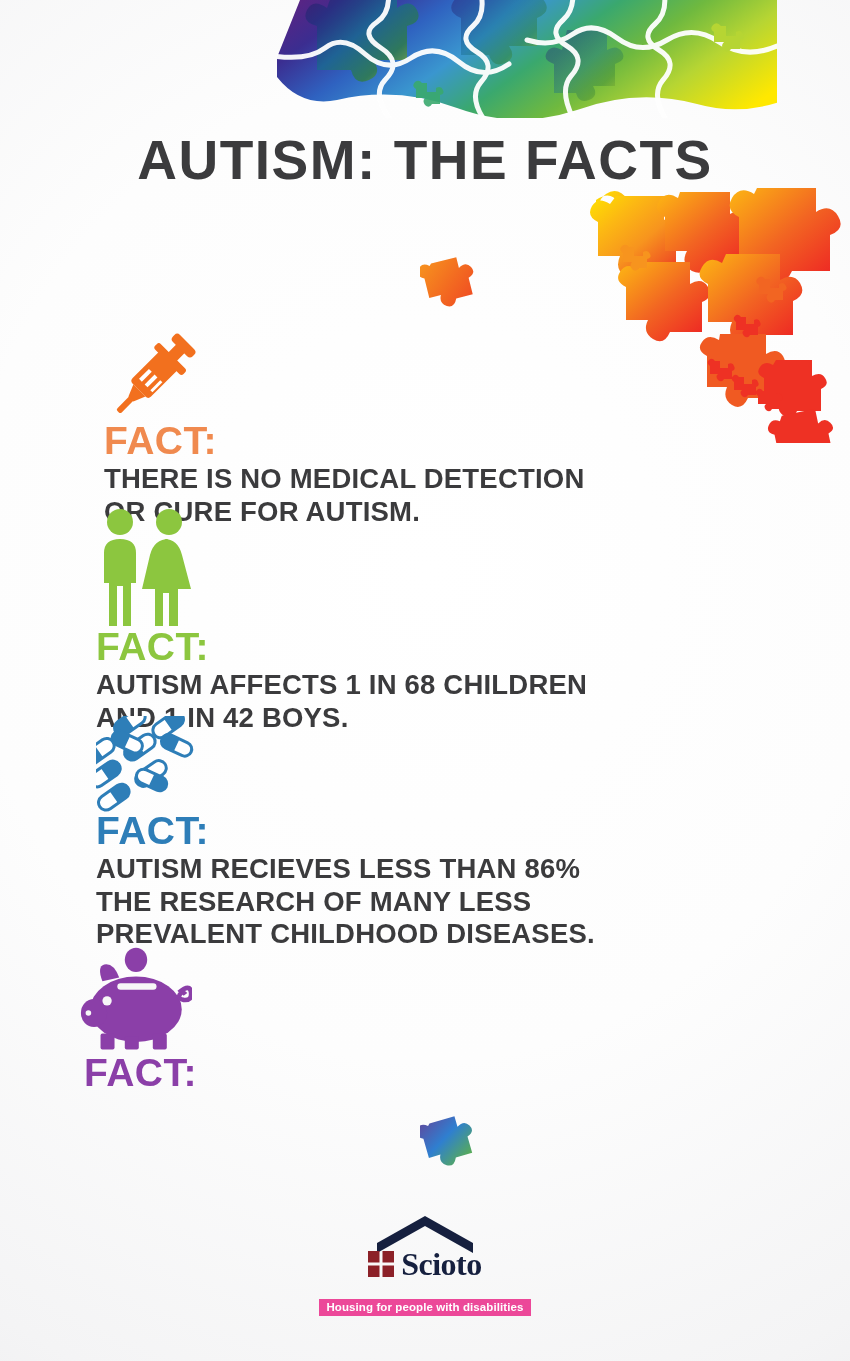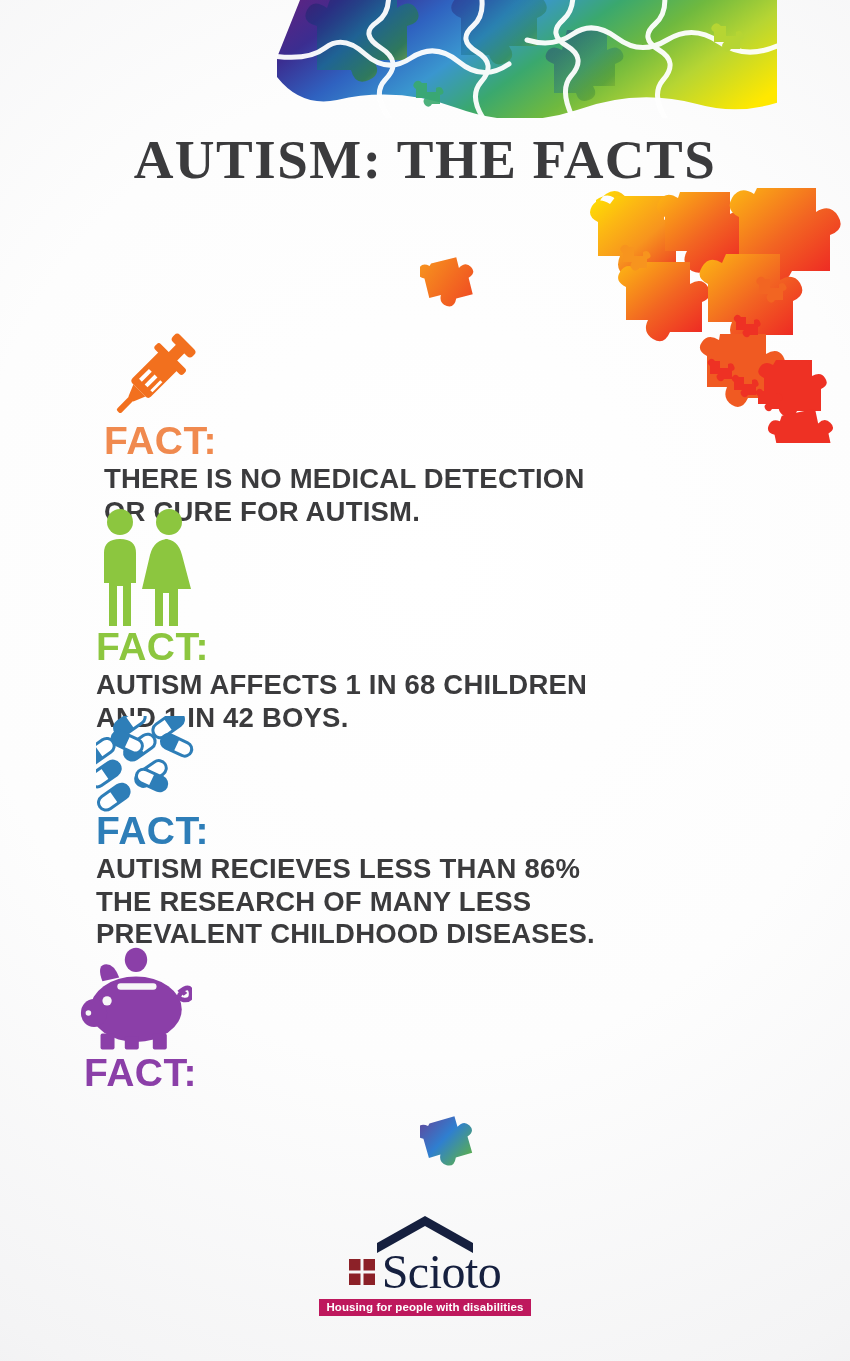--- a/index.html
+++ b/index.html
@@ -57,21 +57,21 @@
   
   .title {
     position: absolute;
     top: 128px;
     left: 0; right: 0;
     text-align: center;
     font-size: 55px;
     font-weight: bold;
     letter-spacing: 1.5px;
     color: #3b3b3d;
-    font-family: Liberation Serif, serif;
+    font-family: Liberation Sans, sans-serif;
   }
 
   
   .fact {
     position: absolute;
     display: flex;
     align-items: flex-start;
     flex-direction: column;
   }
   .fact-icon {
@@ -121,29 +121,29 @@
   }
   .logo-roof { display:block; }
   .logo-wordmark {
     display: flex;
     align-items: center;
     margin-top: -6px;
   }
   .logo-window { display:block; margin-right: 7px; }
   .logo-name {
     font-family: "Liberation Serif", serif;
-    font-size: 48px;
-    font-weight: normal;
+    font-size: 32px;
+    font-weight: bold;
     color: #16203f;
     line-height: 1;
     letter-spacing: -0.5px;
   }
   .logo-tagline {
-    margin-top: 3px;
-    background: #be185d;
+    margin-top: 19px;
+    background: #ec4899;
     color: #ffffff;
     font-size: 11.5px;
     font-weight: bold;
     padding: 2px 7px 3px 7px;
     letter-spacing: 0.1px;
     white-space: nowrap;
   }
 </style>
 </head>
 <body>

